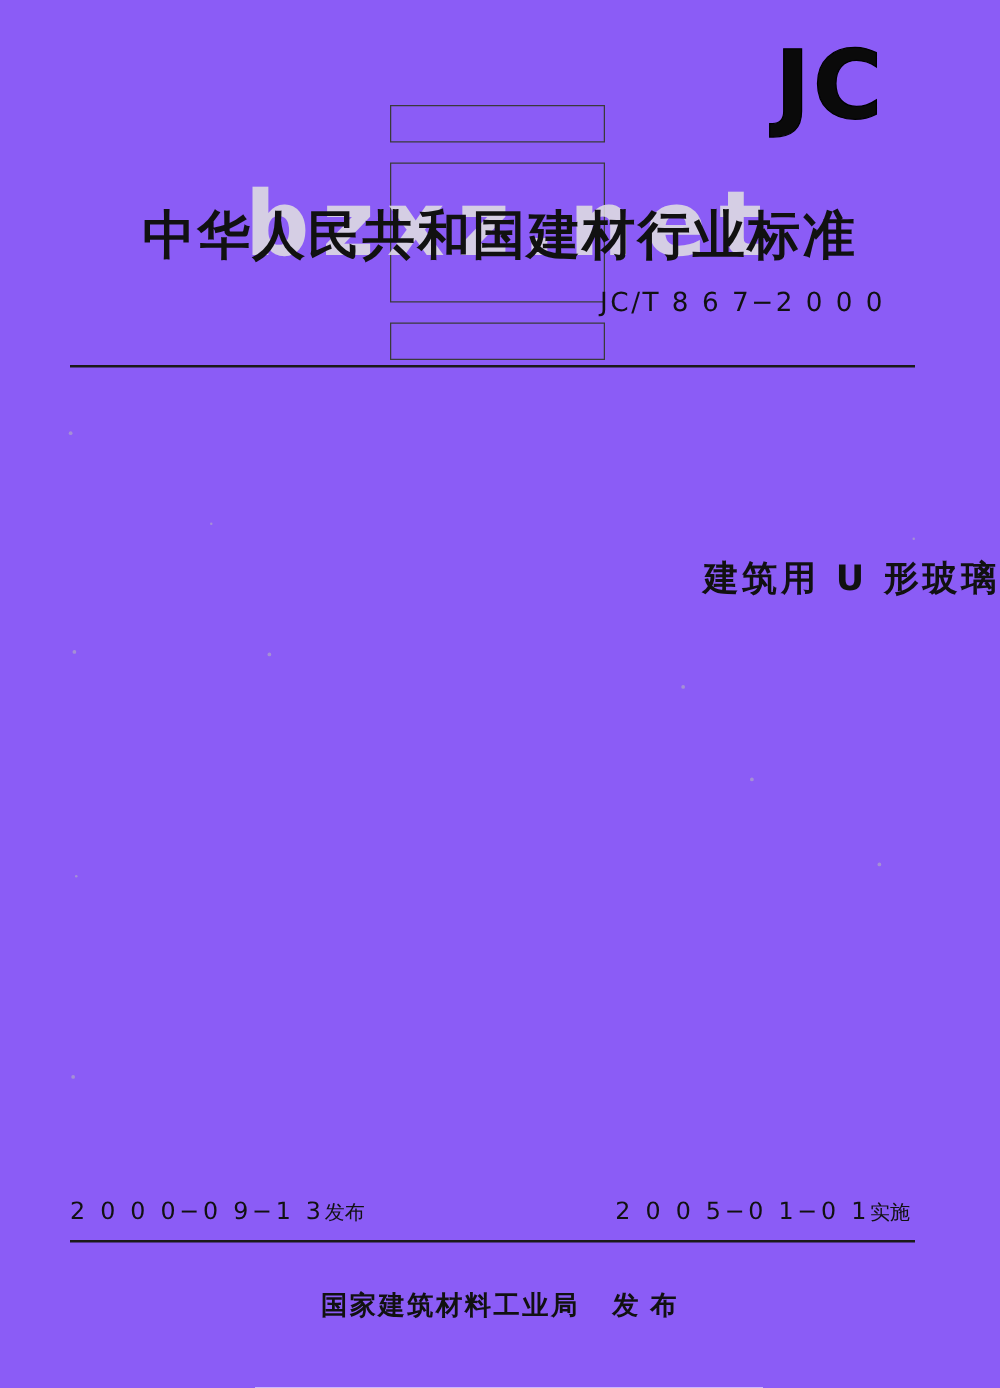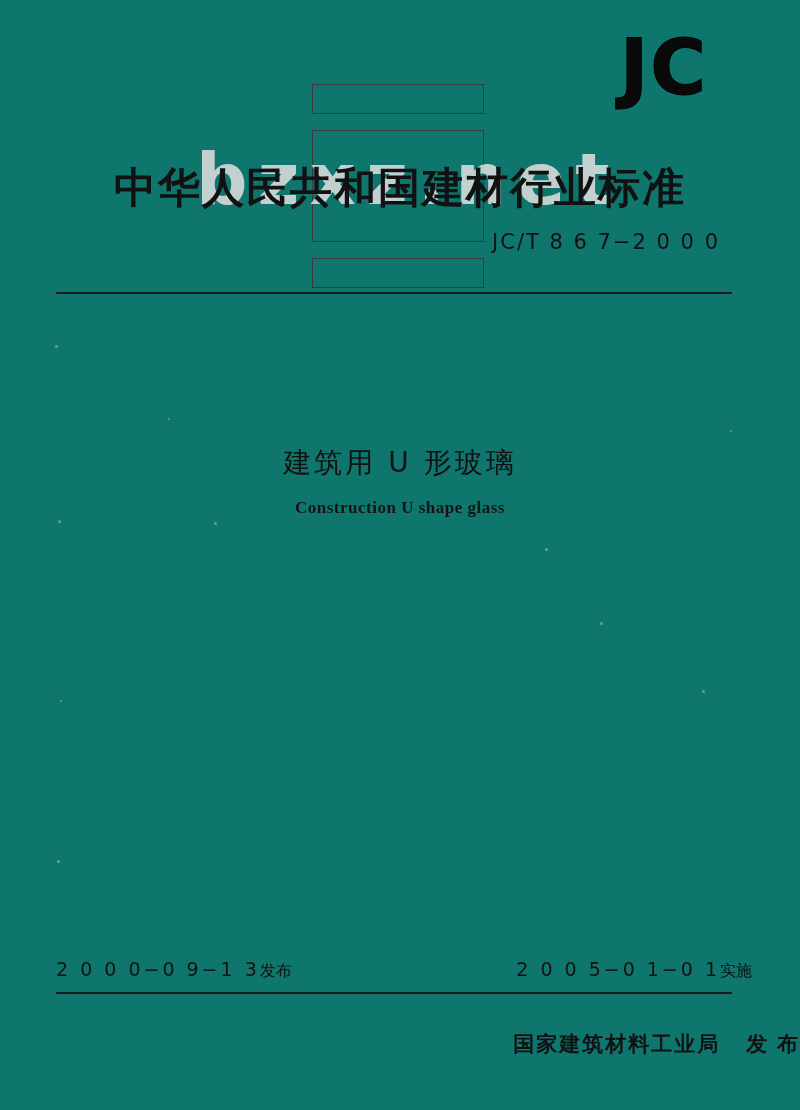--- a/index.html
+++ b/index.html
@@ -14,21 +14,21 @@
     overflow: hidden;
     font-family: "Liberation Serif", serif;
     color: #111;
   }
 
   .page {
     position: absolute;
     left: 0; top: 0;
     width: 800px;
     height: 1110px;
-    background: #0f766e;
+    background: #8b5cf6;
   }
 
   
   .speck {
     position: absolute;
     background: #b9b9b9;
     border-radius: 50%;
     opacity: .55;
   }
 
@@ -76,21 +76,21 @@
     font-weight: bold;
     font-size: 72px;
     letter-spacing: 10px;
     color: #e2e2e2;
     opacity: .85;
     pointer-events: none;
   }
 
   .std-number {
     position: absolute;
-    right: 80px;
+    right: 92px;
     top: 230px;
     font-family: "DejaVu Sans", sans-serif;
     font-size: 21px;
     letter-spacing: 2px;
     color: #111;
   }
 
   .rule {
     position: absolute;
     left: 56px;
@@ -98,44 +98,44 @@
     top: 292px;
     height: 0;
     border-top: 2px solid #1a1a1a;
   }
 
   
   .doc-title-cn {
     position: absolute;
     left: 0; right: 0;
     top: 444px;
-    text-align: center;
+    text-align: right;
     font-family: "DejaVu Sans", "Liberation Sans", sans-serif;
-    font-weight: normal;
+    font-weight: bold;
     font-size: 28px;
     letter-spacing: 3px;
     color: #111;
   }
   .doc-title-en {
     position: absolute;
     left: 0; right: 0;
     top: 498px;
     text-align: center;
     font-family: "Liberation Serif", serif;
     font-weight: bold;
     font-size: 17px;
     letter-spacing: .5px;
     color: #141414;
   }
 
   
   .date-row {
     position: absolute;
     left: 56px;
-    right: 48px;
+    right: 72px;
     top: 958px;
     display: flex;
     justify-content: space-between;
     align-items: center;
     font-family: "DejaVu Sans", sans-serif;
     font-size: 19px;
     letter-spacing: 3px;
     color: #111;
   }
   .date-row .suffix {
@@ -150,22 +150,22 @@
     width: 676px;
     top: 992px;
     height: 0;
     border-top: 2px solid #1a1a1a;
   }
 
   .issuer {
     position: absolute;
     left: 0; right: 0;
     top: 1030px;
-    text-align: right;
-    font-family: Liberation Sans, sans-serif;
+    text-align: center;
+    font-family: Liberation Serif, serif;
     font-weight: bold;
     font-size: 21px;
     letter-spacing: 2px;
     color: #111;
   }
   .issuer .gap { display: inline-block; width: 26px; }
 </style>
 </head>
 <body>
 
@@ -190,21 +190,20 @@
 
   <div class="watermark">bzxz.net</div>
 
   <div class="main-title">中华人民共和国建材行业标准</div>
 
   <div class="std-number">JC/T 8 6 7−2 0 0 0</div>
 
   <div class="rule"></div>
 
   <div class="doc-title-cn">建筑用 U 形玻璃</div>
-  <div class="doc-title-en">Construction U shape glass</div>
 
   <div class="date-row">
     <div>
       <span>2 0 0 0−0 9−1 3</span><span class="suffix">发布</span>
     </div>
     <div>
       <span>2 0 0 5−0 1−0 1</span><span class="suffix">实施</span>
     </div>
   </div>
 

